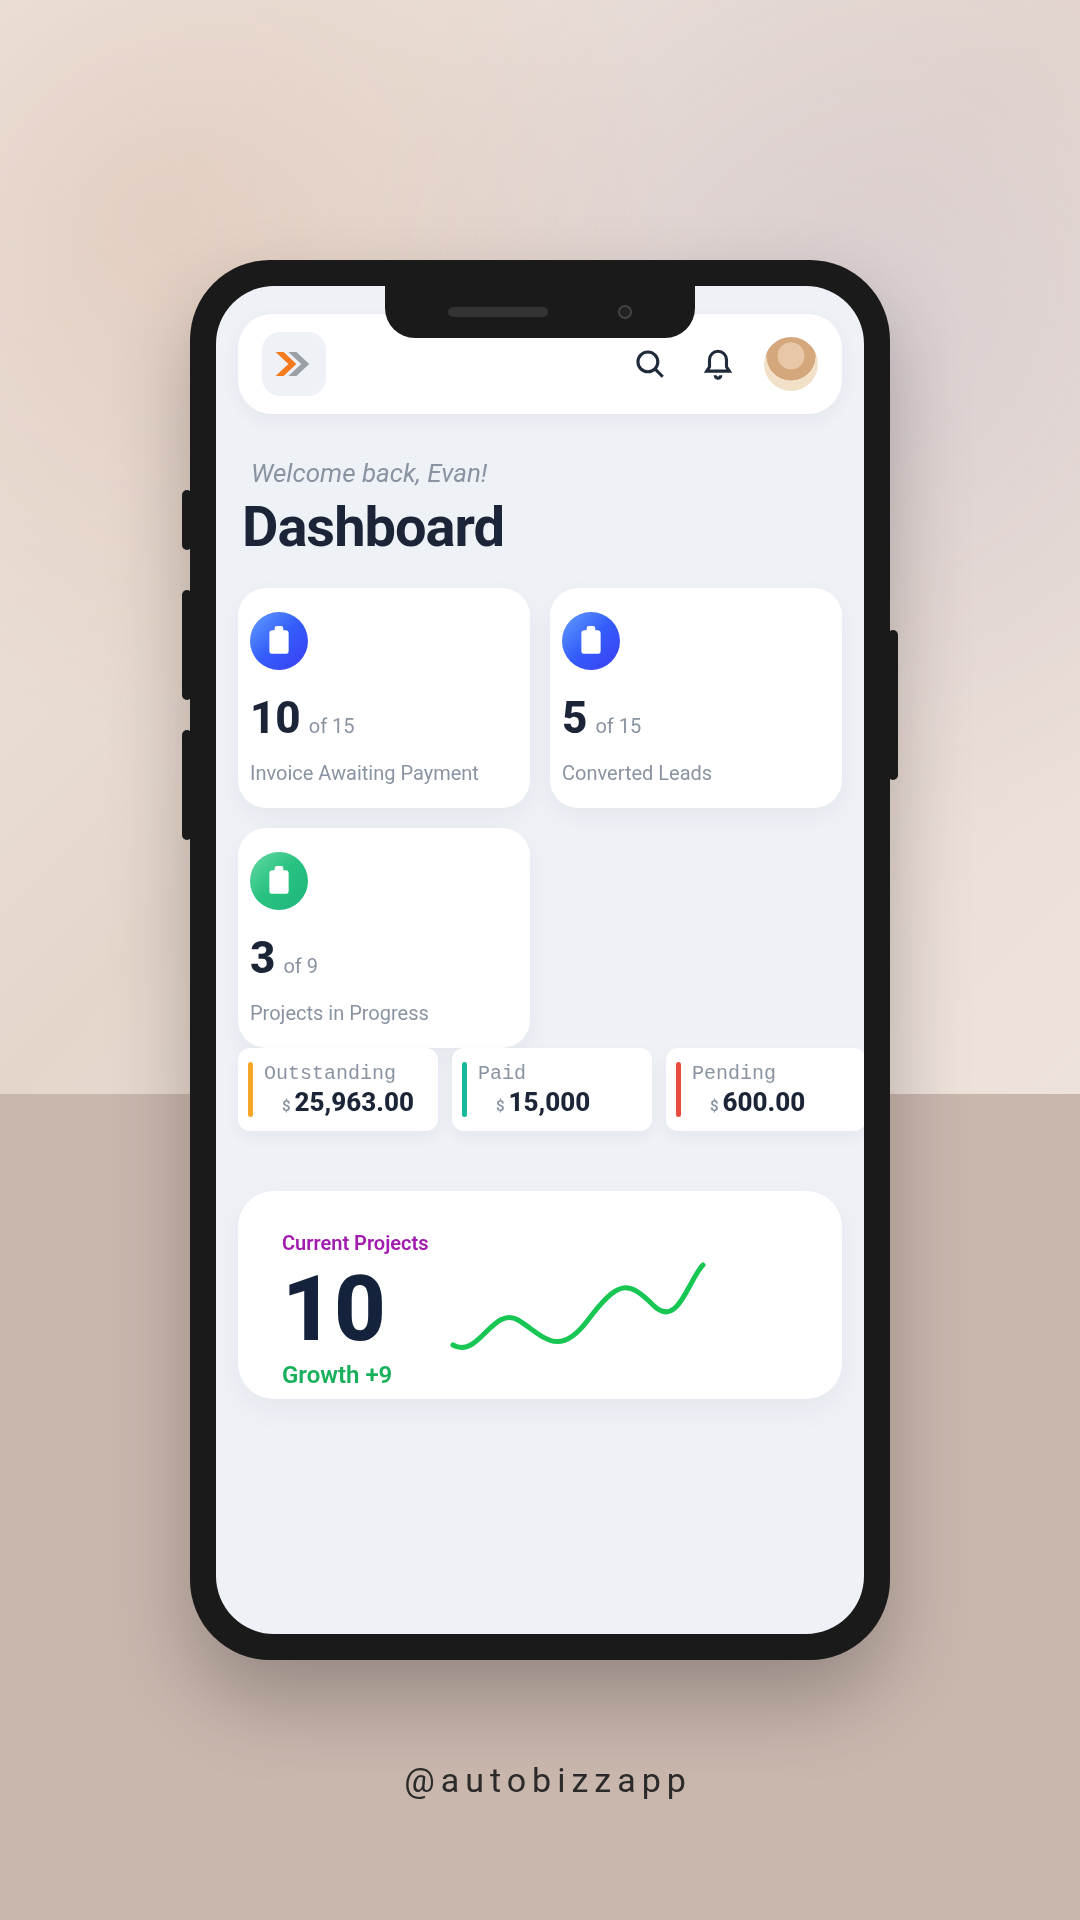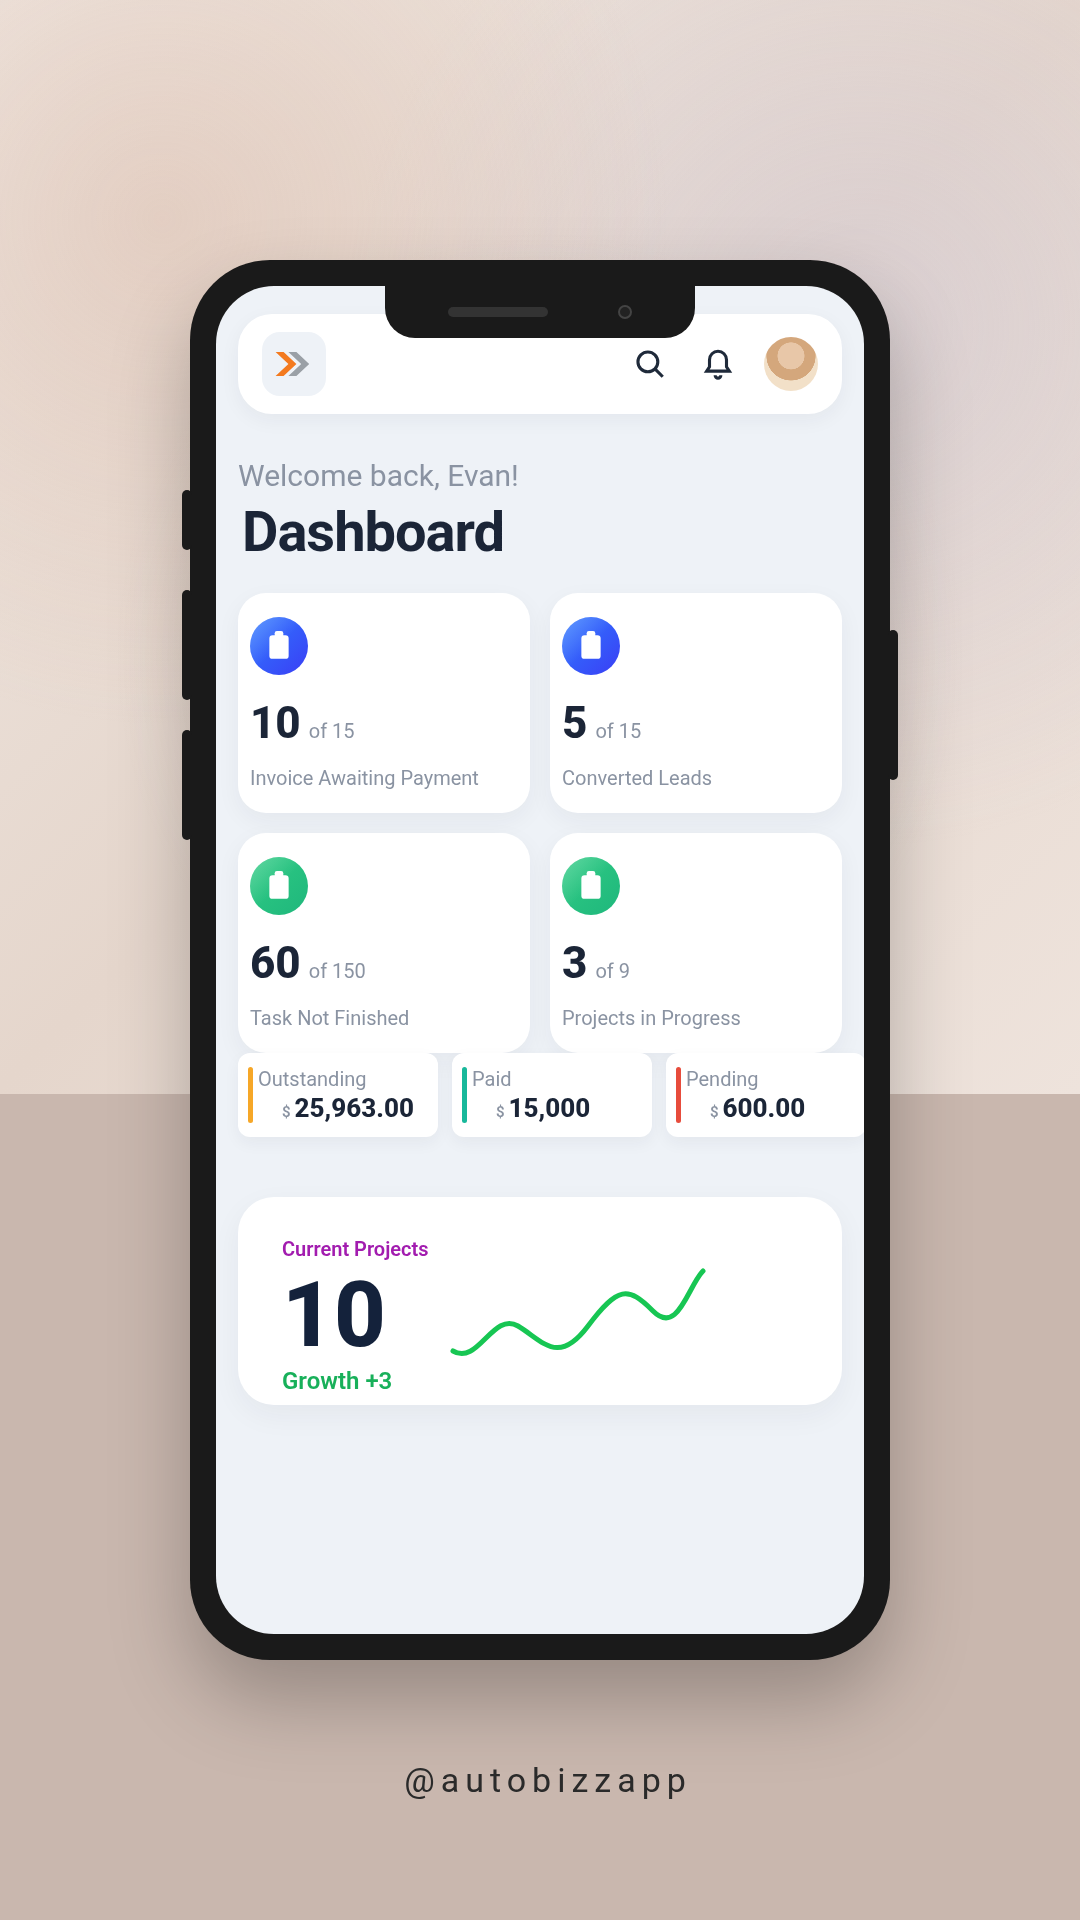--- a/index.html
+++ b/index.html
@@ -53,21 +53,21 @@
   background: #fff; border-radius: 34px; height: 100px;
   display: flex; align-items: center; padding: 0 24px;
   box-shadow: 0 6px 20px rgba(30,40,60,.05);
 }
 .logo-box { width: 64px; height: 64px; border-radius: 18px; background: #eef2f7; display:flex; align-items:center; justify-content:center; }
 .logo-box svg { width: 40px; height: 28px; }
 .topbar-spacer { flex: 1; }
 .topbar-icon { width: 40px; height: 40px; margin: 0 14px; display: flex; align-items:center; justify-content:center; cursor:pointer; }
 .topbar-icon svg { width: 34px; height: 34px; stroke: #1f2a3a; stroke-width: 2.2; fill: none; }
 .avatar { width: 54px; height: 54px; border-radius: 50%; background: radial-gradient(circle at 50% 35%, #e8c7a8 30%, #d4a77c 31%, #d4a77c 55%, #f2e0c8 56%); margin-left: 12px; cursor:pointer; }
-.greeting { margin: 44px 0 6px; color: #8a93a2; font-size: 30px; }
+.greeting { margin: 44px 13px 6px; color: #8a93a2; font-size: 26px; font-style: italic; }
 .h1 { margin: 4px 4px 28px; color: #1b2537; font-size: 56px; font-weight: 700; letter-spacing: -1px; }
 .grid { display: grid; grid-template-columns: 1fr 1fr; gap: 20px; }
 .card {
   background: #fff; border-radius: 28px; padding: 24px 12px 22px;
   box-shadow: 0 8px 24px rgba(30,40,60,.05);
 }
 .chip { width: 58px; height: 58px; border-radius: 50%; display:flex; align-items:center; justify-content:center; margin-bottom: 22px; position: relative; overflow:hidden; }
 .chip::after { content:""; position:absolute; inset:0; background: linear-gradient(135deg, rgba(255,255,255,.25), transparent 50%); }
 .chip.blue { background: linear-gradient(135deg, #2f7bff, #3a3ef5); }
 .chip.green { background: linear-gradient(135deg, #2fcb84, #1fb77c); }
@@ -78,21 +78,21 @@
 .h2 { margin: 52px 4px 20px; color: #1b2537; font-size: 40px; font-weight: 800; }
 .inv-row { display: flex; gap: 14px; }
 .inv-card {
   flex: 1 0 200px; background: #fff; border-radius: 12px; padding: 14px 16px 14px 20px;
   position: relative; box-shadow: 0 6px 16px rgba(30,40,60,.05);
 }
 .inv-card::before { content:""; position:absolute; left:10px; top:14px; bottom:14px; width:5px; border-radius:4px; }
 .inv-card.orange::before { background:#f6a728; }
 .inv-card.teal::before   { background:#18b89b; }
 .inv-card.red::before    { background:#e74c3c; }
-.inv-title { color:#8a93a2; font-size:20px; margin-left:0; }
+.inv-title { color:#8a93a2; font-size:20px; margin-left:6px;font-family:Liberation Mono, monospace; }
 .inv-val { color:#1b2537; font-size:26px; font-weight:800; margin-left:24px; margin-top:2px; }
 .inv-cur { font-size:15px; color:#8a93a2; font-weight:600; margin-right:4px; }
 .proj-card { margin-top: 60px; background:#fff; border-radius: 36px; padding: 40px 44px 10px; box-shadow: 0 10px 30px rgba(30,40,60,.05); display:flex; gap:20px; }
 .proj-left { flex: 0 0 auto; }
 .proj-title { color:#a21caf; font-size:20px; font-weight:600; }
 .proj-big { color:#14223b; font-size:90px; font-weight:800; line-height:1; margin-top:10px; }
 .proj-growth { color:#18b05a; font-size:24px; font-weight:600; margin-top:6px; }
 .proj-chart { flex:1; display:flex; align-items:center; }
 .proj-chart svg { width: 260px; height: 120px; }
 .handle { position:absolute; bottom: 0; left:16px; right:0; text-align:center; color:#2a2a2a; font-size:34px; letter-spacing:6px; padding-bottom: 120px; }
@@ -159,30 +159,20 @@
           <div class="chip blue">
             <svg viewBox="0 0 24 28">
                 <rect x="3" y="4" width="18" height="22" rx="3"></rect>
                 <rect x="8" y="0" width="8" height="6" rx="2" fill="#fff"></rect>
               </svg>
           </div>
           <div><span class="big">5</span><span class="of">of 15</span></div>
           <div class="card-label">Converted Leads</div>
         </div>
 
-        <div class="card">
-          <div class="chip green">
-            <svg viewBox="0 0 24 28">
-                <rect x="3" y="4" width="18" height="22" rx="3"></rect>
-                <rect x="8" y="0" width="8" height="6" rx="2" fill="#fff"></rect>
-              </svg>
-          </div>
-          <div><span class="big">60</span><span class="of">of 150</span></div>
-          <div class="card-label">Task Not Finished</div>
-        </div>
 
         <div class="card">
           <div class="chip green">
             <svg viewBox="0 0 24 28">
                 <rect x="3" y="4" width="18" height="22" rx="3"></rect>
                 <rect x="8" y="0" width="8" height="6" rx="2" fill="#fff"></rect>
               </svg>
           </div>
           <div><span class="big">3</span><span class="of">of 9</span></div>
           <div class="card-label">Projects in Progress</div>
@@ -203,21 +193,21 @@
         <div class="inv-card red">
           <div class="inv-title">Pending</div>
           <div class="inv-val"><span class="inv-cur">$</span><span>600.00</span></div>
         </div>
       </div>
 
       <div class="proj-card">
         <div class="proj-left">
           <div class="proj-title">Current Projects</div>
           <div class="proj-big">10</div>
-          <div class="proj-growth">Growth +3</div>
+          <div class="proj-growth">Growth +9</div>
         </div>
         <div class="proj-chart">
           <svg viewBox="0 0 260 120">
             <path d="M5 95 C 30 110, 45 55, 70 70 S 110 110, 140 70 S 180 30, 205 55 S 240 30, 255 15" fill="none" stroke="#17c653" stroke-width="5" stroke-linecap="round"></path>
           </svg>
         </div>
       </div>
 
     </div>
   </div>

